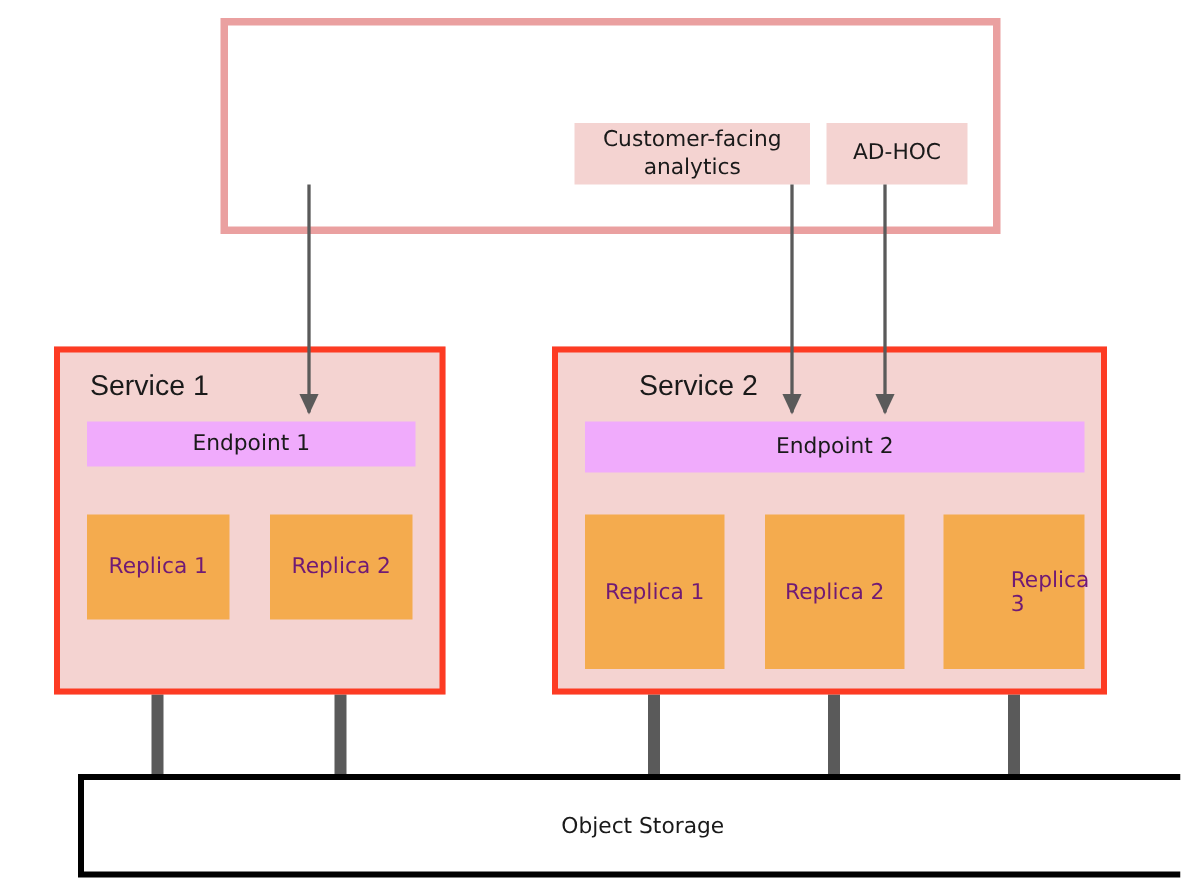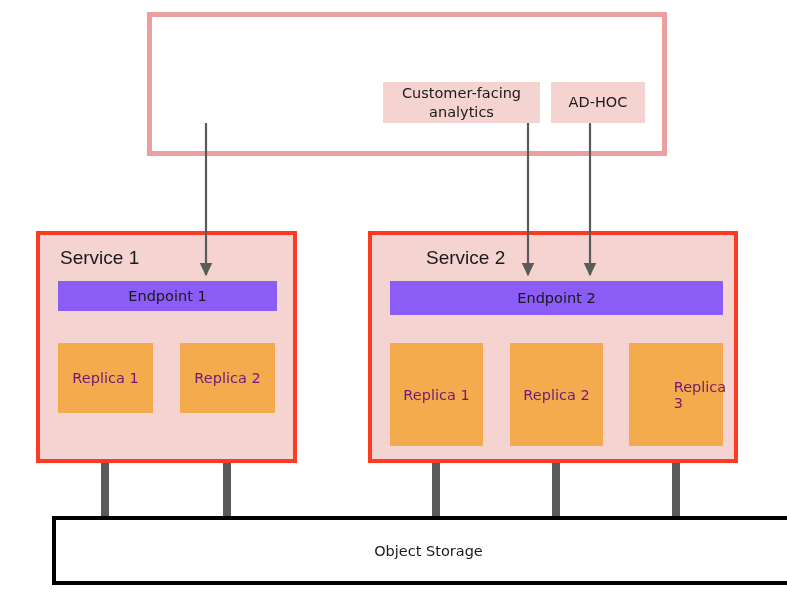--- a/index.html
+++ b/index.html
@@ -76,21 +76,21 @@
     font-family: "Liberation Sans", sans-serif;
     white-space: nowrap;
   }
   .service-title-1 { left: 60px;  top: 247px; }
   .service-title-2 { left: 382px; top: 247px; margin-left: 44px; }
 
   
   .endpoint {
     position: absolute;
     box-sizing: border-box;
-    background: #8b5cf6;
+    background: #f0abfc;
     color: #1a1a1a;
     font-size: 14.5px;
     display: flex;
     align-items: center;
     justify-content: center;
   }
   .endpoint-1 { left: 58px;  top: 281px; width: 219px; height: 30px; }
   .endpoint-2 { left: 390px; top: 281px; width: 333px; height: 34px; }
 
   

